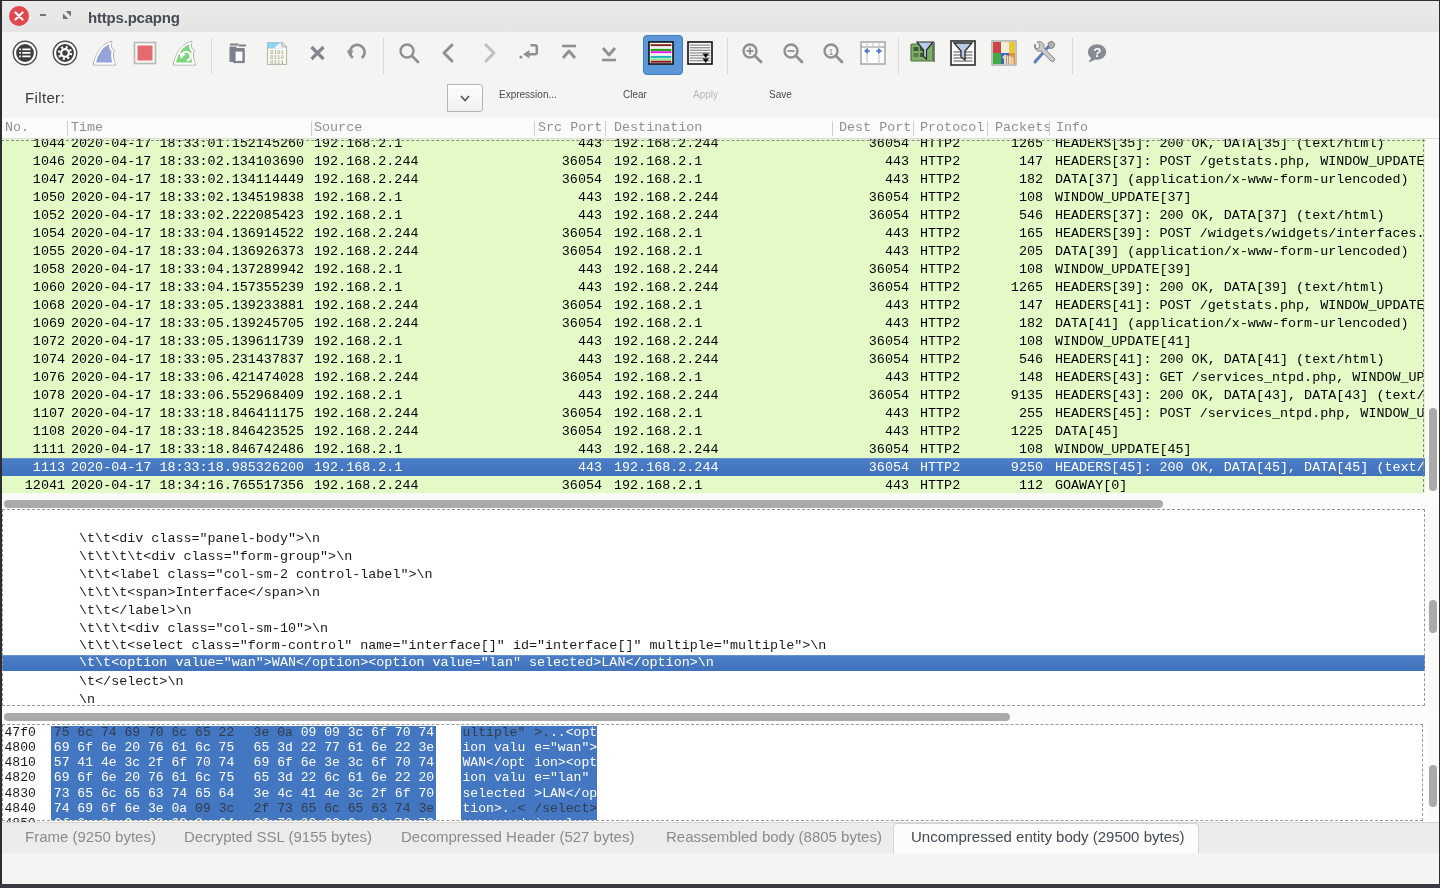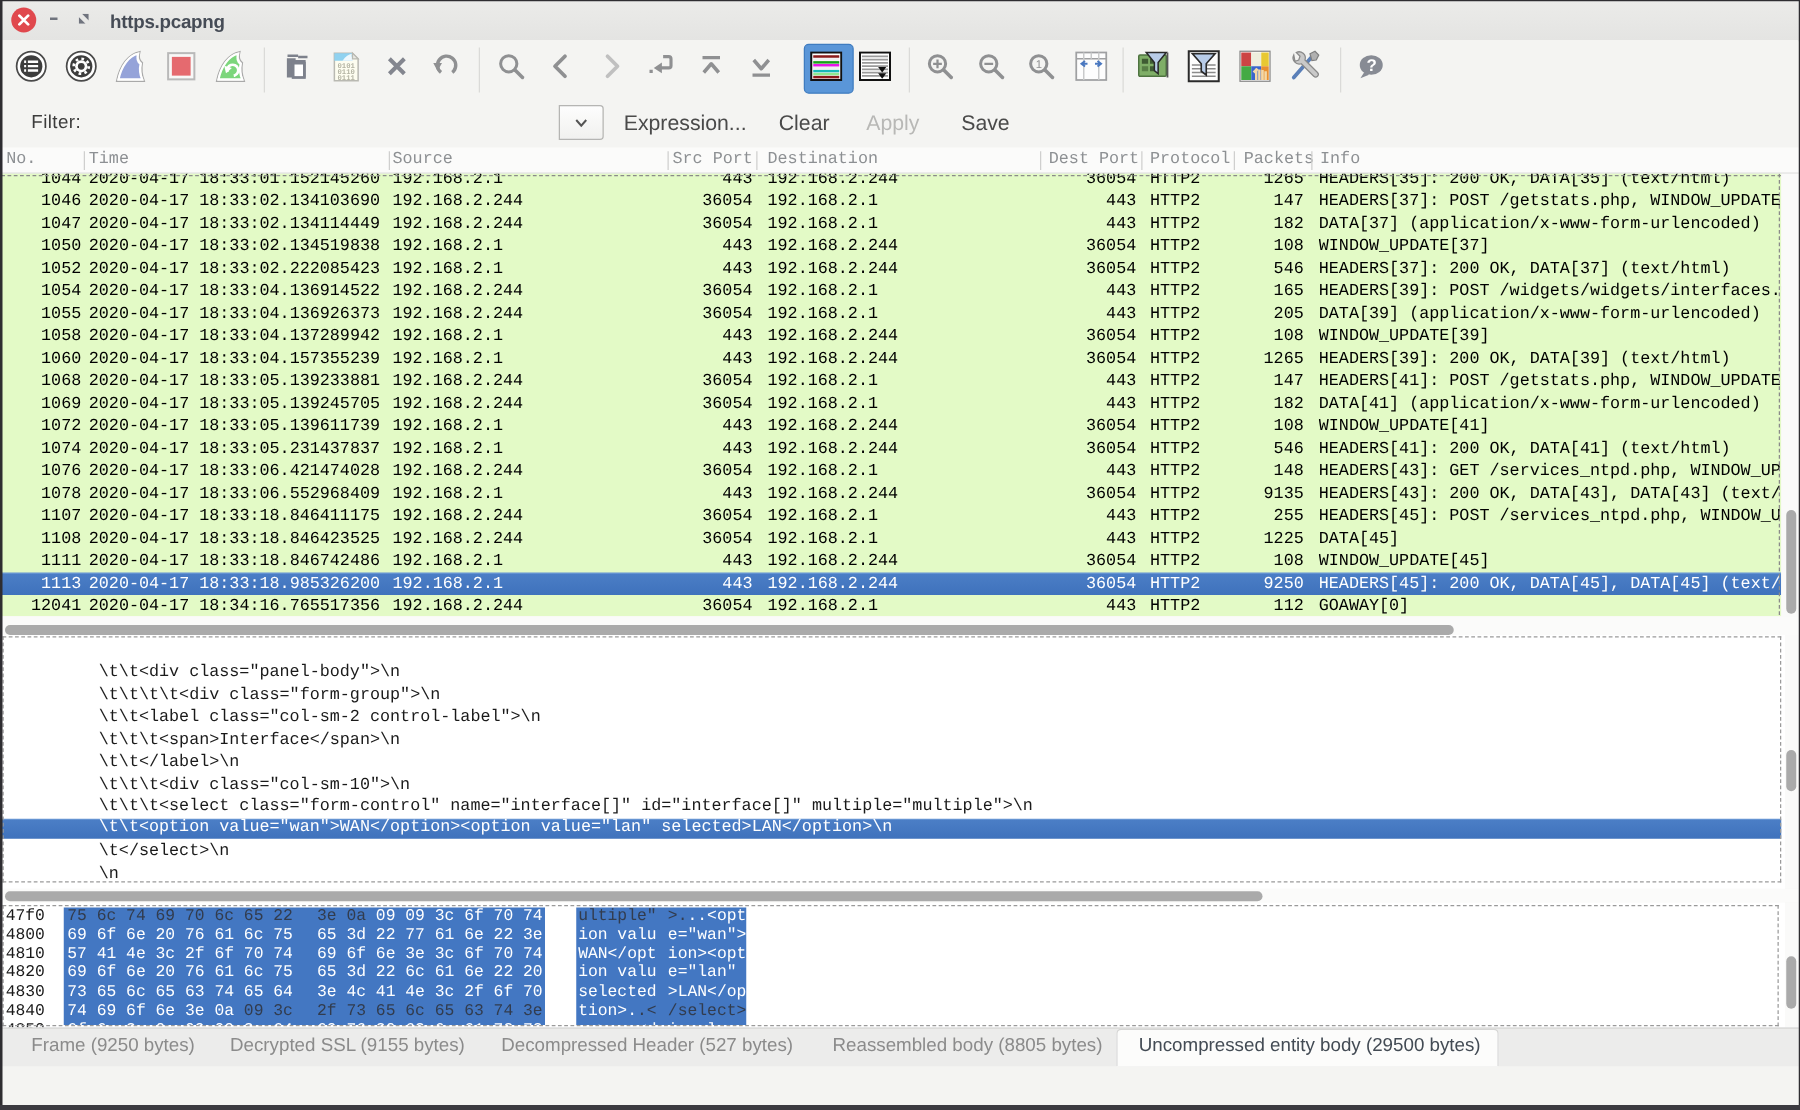--- a/index.html
+++ b/index.html
@@ -11,21 +11,21 @@
 #closebtn{left:8px;top:5px;width:20px;height:20px;border-radius:50%;background:#e0484d;}
 #minbtn{left:38.5px;top:12.8px;width:6.6px;height:2.4px;background:#70747e;}
 #title-text{left:87px;top:8px;letter-spacing:-0.2px;font-size:15px;font-weight:bold;color:#464c56;}
 #toolbar{left:1px;top:32px;width:1438px;height:48px;background:#f4f4f2;}
 .sep{position:absolute;top:6px;width:1px;height:36px;background:#dadad8;}
 #filterrow{left:1px;top:80px;width:1438px;height:38px;background:#f4f4f2;}
 #filterlabel{left:24px;top:9px;font-size:15px;letter-spacing:0.35px;color:#3c3c3c;}
 #filterinput{left:80px;top:4px;width:366px;height:26px;background:#b2f6ad;border:1px solid #a0a09e;border-right:none;border-radius:3px 0 0 3px;}
 #filtertext{left:6px;top:4px;font-size:16px;letter-spacing:1.3px;color:#101010;}
 #filterdrop{left:446px;top:4px;width:34px;height:26px;background:linear-gradient(#fdfdfd,#f1f1ef);border:1px solid #b5b5b3;border-radius:0 3px 3px 0;}
-.flabel{position:absolute;top:9px;font-size:17px;color:#4a4a4a;}
+.flabel{position:absolute;top:9px;font-size:10px;color:#4a4a4a;}
 #plheader{left:1px;top:118px;width:1438px;height:20px;background:#fbfbfa;border-bottom:1px solid #dddddc;}
 .hsep{position:absolute;top:3px;width:1px;height:15px;background:#cfcfce;}
 .hlab{position:absolute;top:2px;font-family:"Liberation Mono",monospace;font-size:13.4px;color:#8d9093;white-space:pre;}
 #plist{left:1px;top:139px;width:1424px;height:354px;overflow:hidden;background:#e3fac6;}
 .prow{position:absolute;left:0;width:1424px;height:18px;line-height:18px;}
 .prow span{position:absolute;top:1.5px;}
 .psel{background:linear-gradient(180deg,#6493d2 0px,#6493d2 1px,#4b7ec6 1px,#3f72bc 100%);color:#fff;}
 .c-no{left:0;width:64px;text-align:right;}
 .c-time{left:70px;}
 .c-src{left:313px;}

